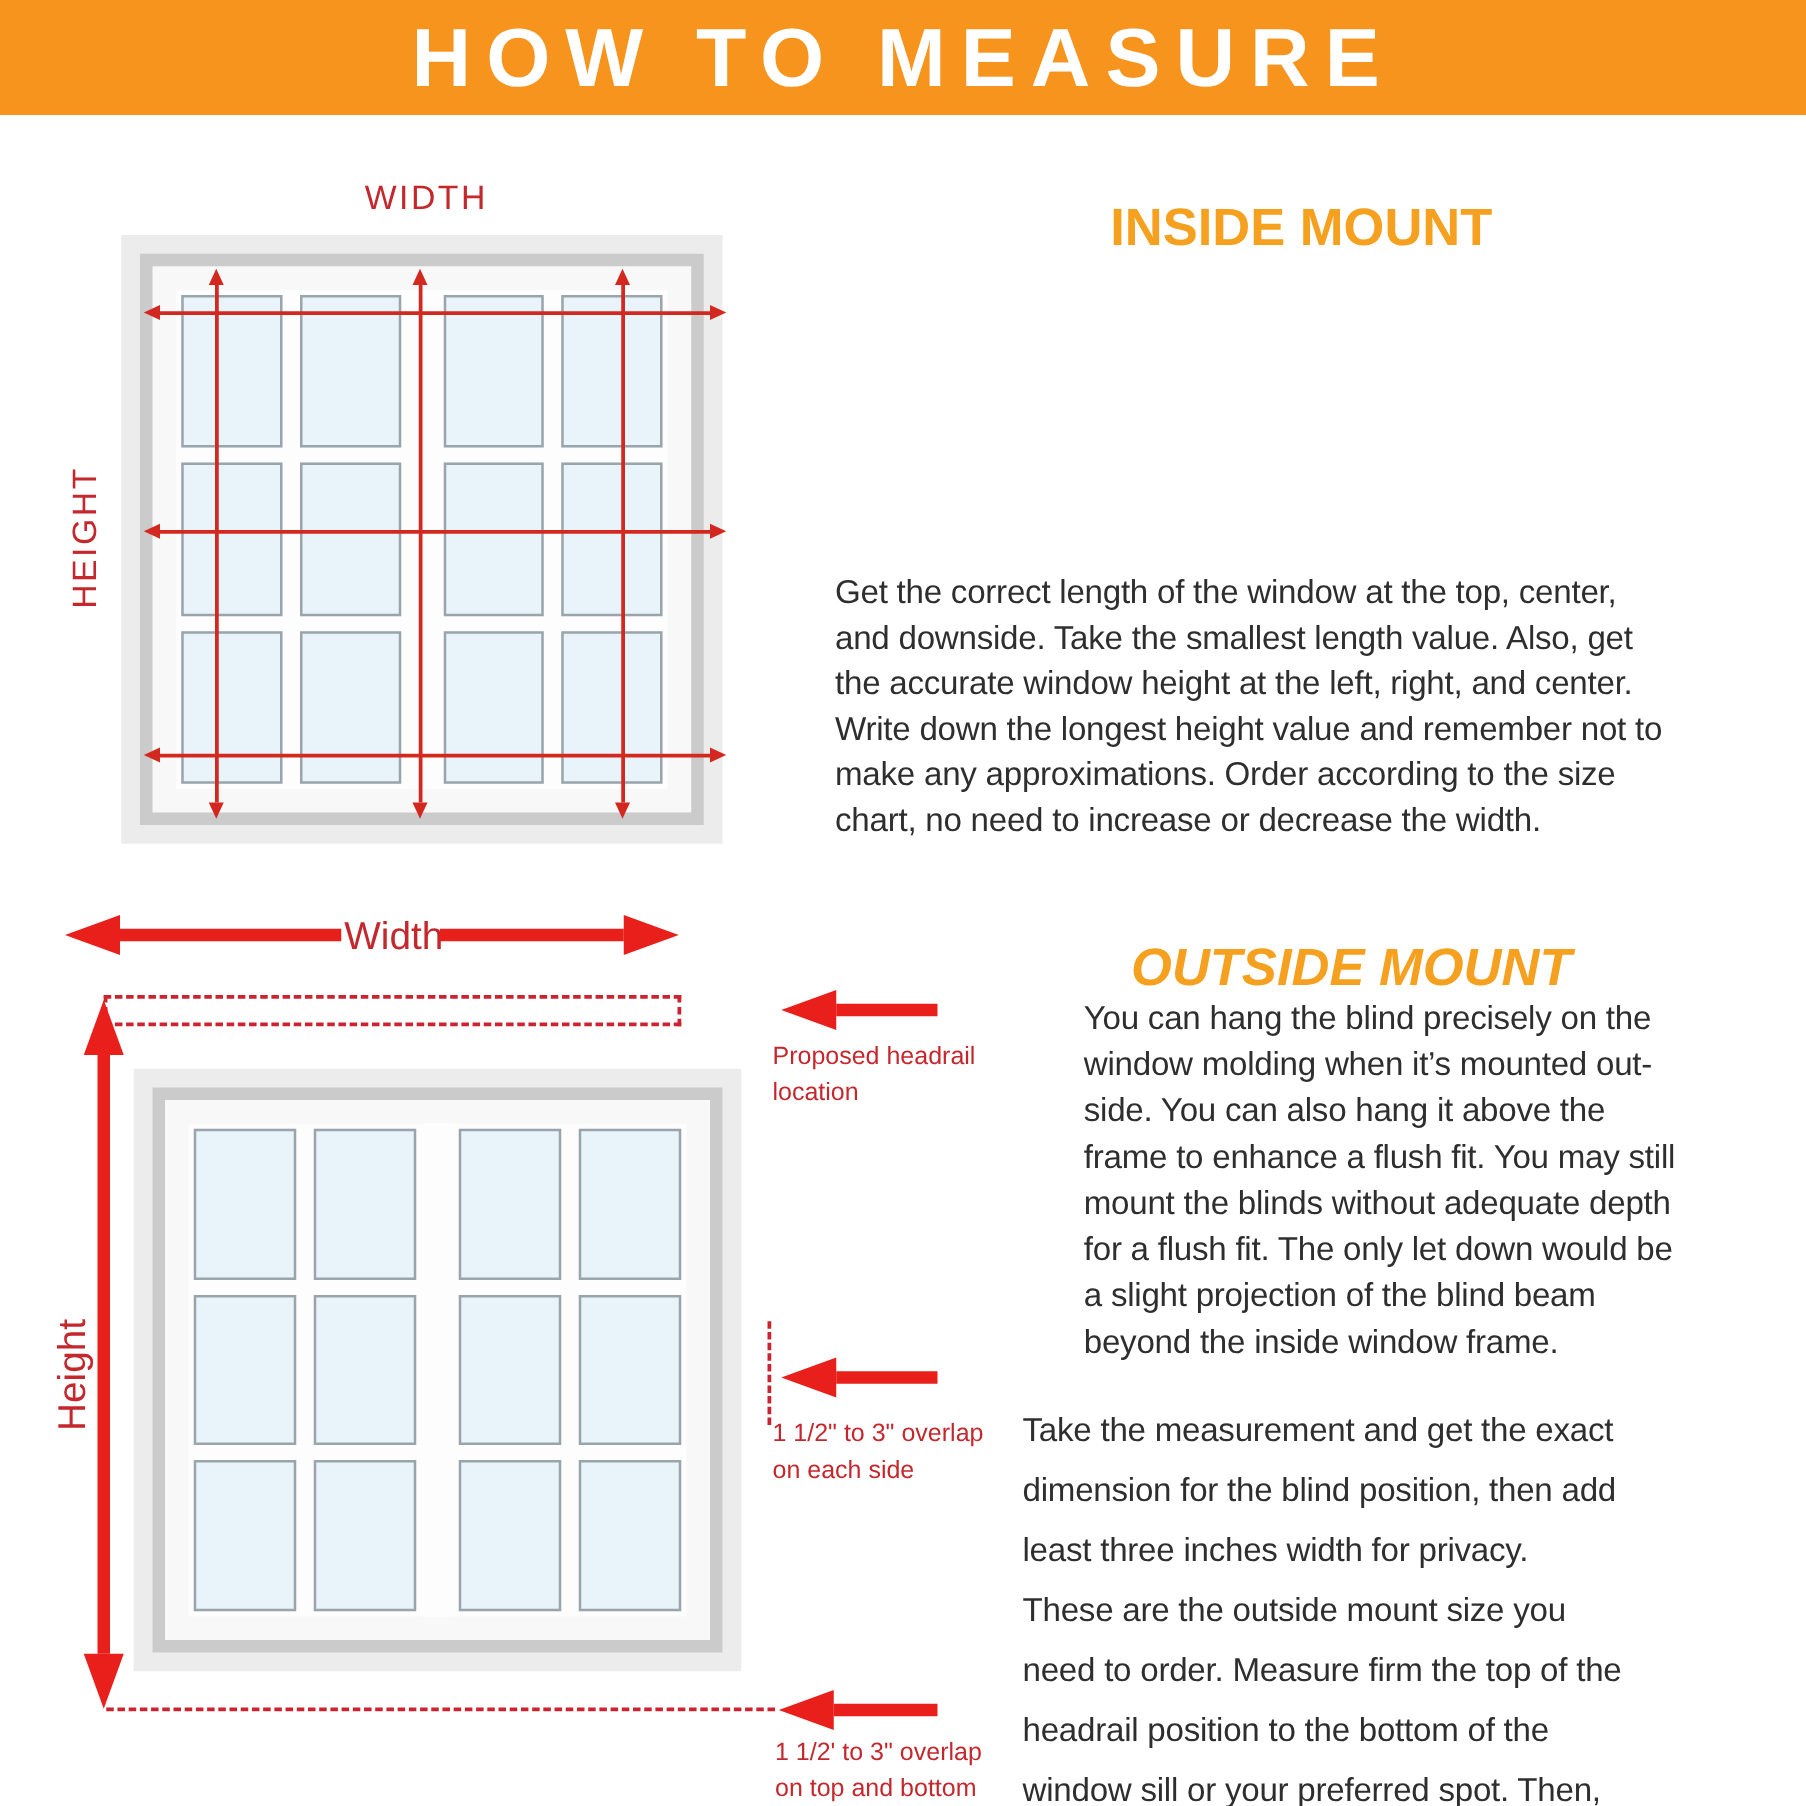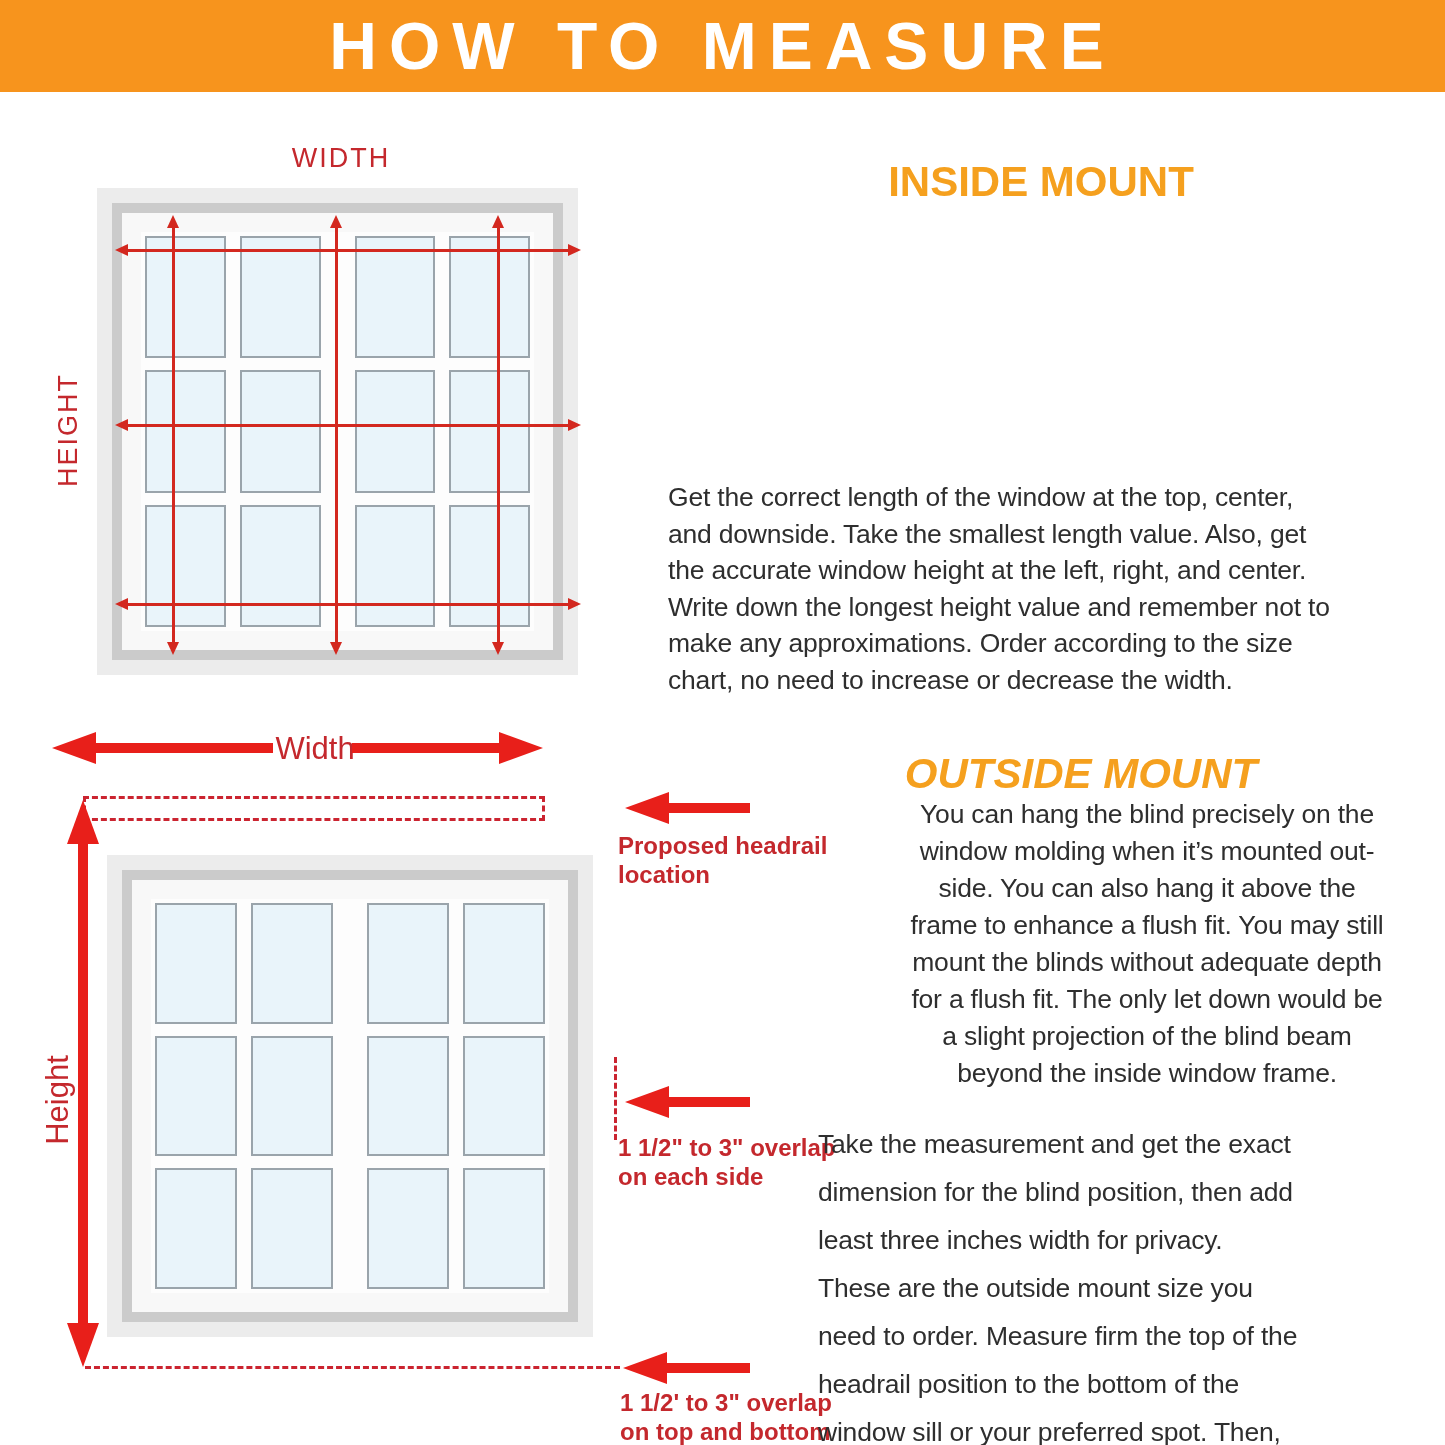--- a/index.html
+++ b/index.html
@@ -75,21 +75,21 @@
   .dash-rect{position:absolute;border:3px dashed var(--red-dash);background:transparent;}
   .dash-h{position:absolute;height:0;border-top:3px dashed var(--red-dash);}
   .dash-v{position:absolute;width:0;border-left:3px dashed var(--red-dash);}
 
   
   .red-label{position:absolute;color:var(--red-text);white-space:nowrap;}
   .rot{transform:translate(-50%,-50%) rotate(-90deg);}
   .ctr{transform:translateX(-50%);}
   .lbl-caps{font-size:27px;letter-spacing:2px;}
   .lbl-big{font-size:31px;}
-  .red-note{position:absolute;color:var(--red-text);font-size:24px;line-height:29px;white-space:pre-line;font-weight:bold;}
+  .red-note{position:absolute;color:var(--red-text);font-size:20px;line-height:29px;white-space:pre-line;}
 
   
   .mount-heading{position:absolute;color:var(--heading-orange);font-size:42px;font-weight:bold;
                  white-space:nowrap;transform:translateX(-50%);}
   .body-para{position:absolute;color:var(--body-ink);font-size:26.5px;line-height:36.5px;
              white-space:pre-line;letter-spacing:-0.2px;}
   .body-para.narrow{line-height:37px;}
 </style>
 </head>
 <body>
@@ -130,21 +130,21 @@
   </div>
 
   <div class="arr arr-v" style="left:172px;top:228px;height:414px;"></div>
   <div class="arr arr-v" style="left:335px;top:228px;height:414px;"></div>
   <div class="arr arr-v" style="left:497px;top:228px;height:414px;"></div>
   <div class="arr arr-h" style="left:128px;top:249px;width:440px;"></div>
   <div class="arr arr-h" style="left:128px;top:424px;width:440px;"></div>
   <div class="arr arr-h" style="left:128px;top:603px;width:440px;"></div>
 
   <div class="mount-heading" style="left:1041px;top:158px;">INSIDE MOUNT</div>
-  <div class="body-para" style="left:668px;top:455px;width:730px;margin-top:24px;">Get the correct length of the window at the top, center,
+  <div class="body-para" style="left:668px;top:455px;width:730px;">Get the correct length of the window at the top, center,
 and downside. Take the smallest length value. Also, get
 the accurate window height at the left, right, and center.
 Write down the longest height value and remember not to
 make any approximations. Order according to the size
 chart, no need to increase or decrease the width.</div>
 
   <div class="tarr tarr-h head-left" style="left:96px;top:743px;width:177px;"></div>
   <div class="red-label lbl-big ctr" style="left:315px;top:731px;">Width</div>
   <div class="tarr tarr-h head-right" style="left:352px;top:743px;width:147px;"></div>
 
@@ -186,21 +186,21 @@
   <div class="tarr tarr-h head-left" style="left:669px;top:1097px;width:81px;"></div>
   <div class="red-note" style="left:618px;top:1133px;">1 1/2" to 3" overlap
 on each side</div>
 
   <div class="dash-h" style="left:85px;top:1366px;width:535px;"></div>
   <div class="tarr tarr-h head-left" style="left:667px;top:1363px;width:83px;"></div>
   <div class="red-note" style="left:620px;top:1388px;">1 1/2' to 3" overlap
 on top and bottom</div>
 
   <div class="mount-heading" style="left:1081px;top:750px;font-style:italic;">OUTSIDE MOUNT</div>
-  <div class="body-para narrow" style="left:867px;top:796px;width:560px;text-align:center;">You can hang the blind precisely on the
+  <div class="body-para narrow" style="left:867px;top:796px;width:560px;">You can hang the blind precisely on the
 window molding when it’s mounted out-
 side. You can also hang it above the
 frame to enhance a flush fit. You may still
 mount the blinds without adequate depth
 for a flush fit. The only let down would be
 a slight projection of the blind beam
 beyond the inside window frame.</div>
   <div class="body-para narrow" style="left:818px;top:1120px;width:560px;line-height:48px;">Take the measurement and get the exact
 dimension for the blind position, then add
 least three inches width for privacy.

